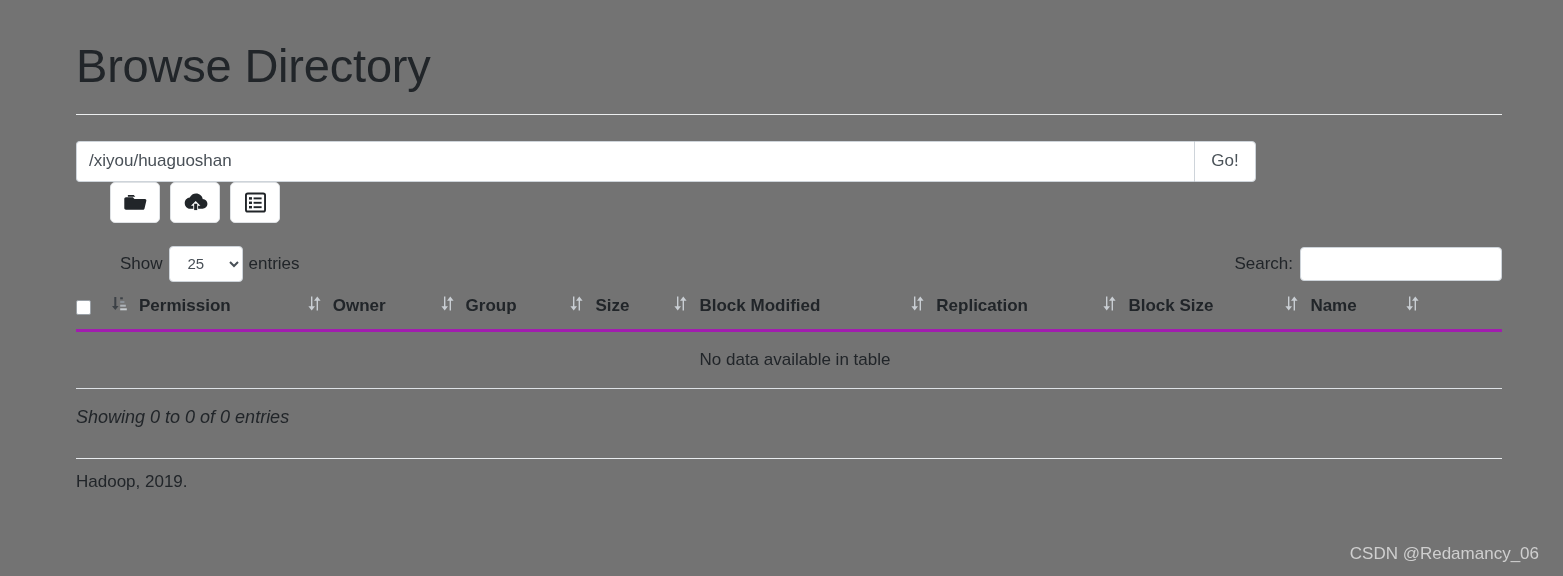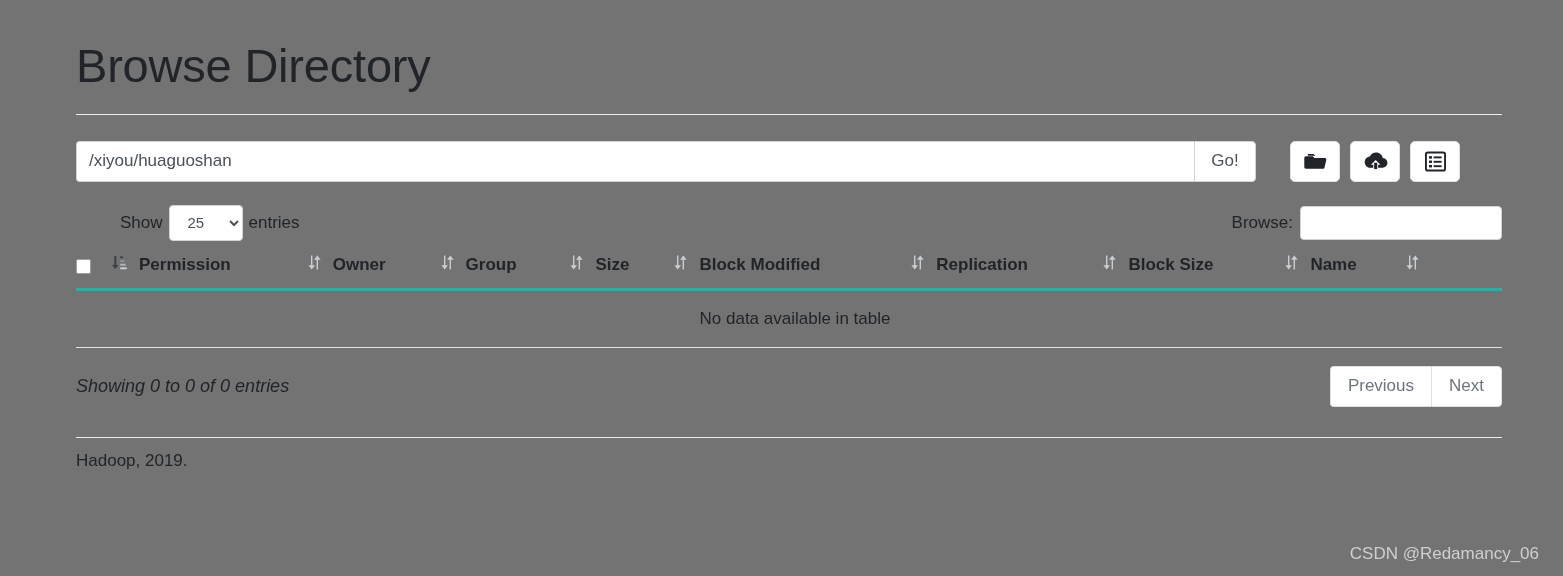--- a/index.html
+++ b/index.html
@@ -37,20 +37,21 @@
     border: 0;
     border-top: 1px solid #eceeef;
     width: 100%;
   }
 
   
   .pathbar-row {
     display: flex;
     align-items: flex-start;
     margin-top: 26px;
+    flex-direction: column;
   }
   .input-group {
     display: flex;
     width: 1180px;
     height: 41px;
   }
   .path-input {
     flex: 1;
     height: 41px;
     border: 1px solid #ced4da;
@@ -146,21 +147,21 @@
     width: 100%;
     border-collapse: collapse;
     margin-top: 6px;
   }
   table.files thead th {
     text-align: left;
     font-size: 17px;
     font-weight: bold;
     color: #212529;
     padding: 6px 8px 12px 0;
-    border-bottom: 3px solid #14b8a6;
+    border-bottom: 3px solid #a21caf;
     white-space: nowrap;
     cursor: pointer;
     vertical-align: bottom;
   }
   th.col-check { width: 34px; padding-left: 8px; }
   .hdr-inner { display: flex; align-items: center; gap: 12px; }
   .sort-icon { flex: none; }
   .empty-row td {
     font-size: 17px;
     color: #212529;
@@ -283,21 +284,21 @@
     <div class="controls-row">
       <div class="length-box">
         <span class="lbl">Show</span>
         <select class="length-select">
           <option>25</option>
         </select>
         <span class="lbl">entries</span>
       </div>
 
       <div class="search-box">
-        <span>Browse:</span>
+        <span>Search:</span>
         <input class="search-input" type="search" placeholder="" style="">
       </div>
     </div>
 
     <table class="files">
       <thead>
         <tr>
           <th class="col-check">
             <span class="row-check"></span>
           </th>
@@ -402,24 +403,20 @@
       </thead>
       <tbody>
         <tr class="empty-row">
           <td colspan="9">No data available in table</td>
         </tr>
       </tbody>
     </table>
 
     <div class="table-footer">
       <div class="info-text">Showing 0 to 0 of 0 entries</div>
-      <div class="pager">
-        <button class="prev">Previous</button>
-        <button class="next">Next</button>
-      </div>
     </div>
 
     <hr class="footer-rule">
     <div class="footer-text">Hadoop, 2019.</div>
   </div>
 
   <div class="watermark">CSDN @Redamancy_06</div>
 </div>
 
 </body></html>

